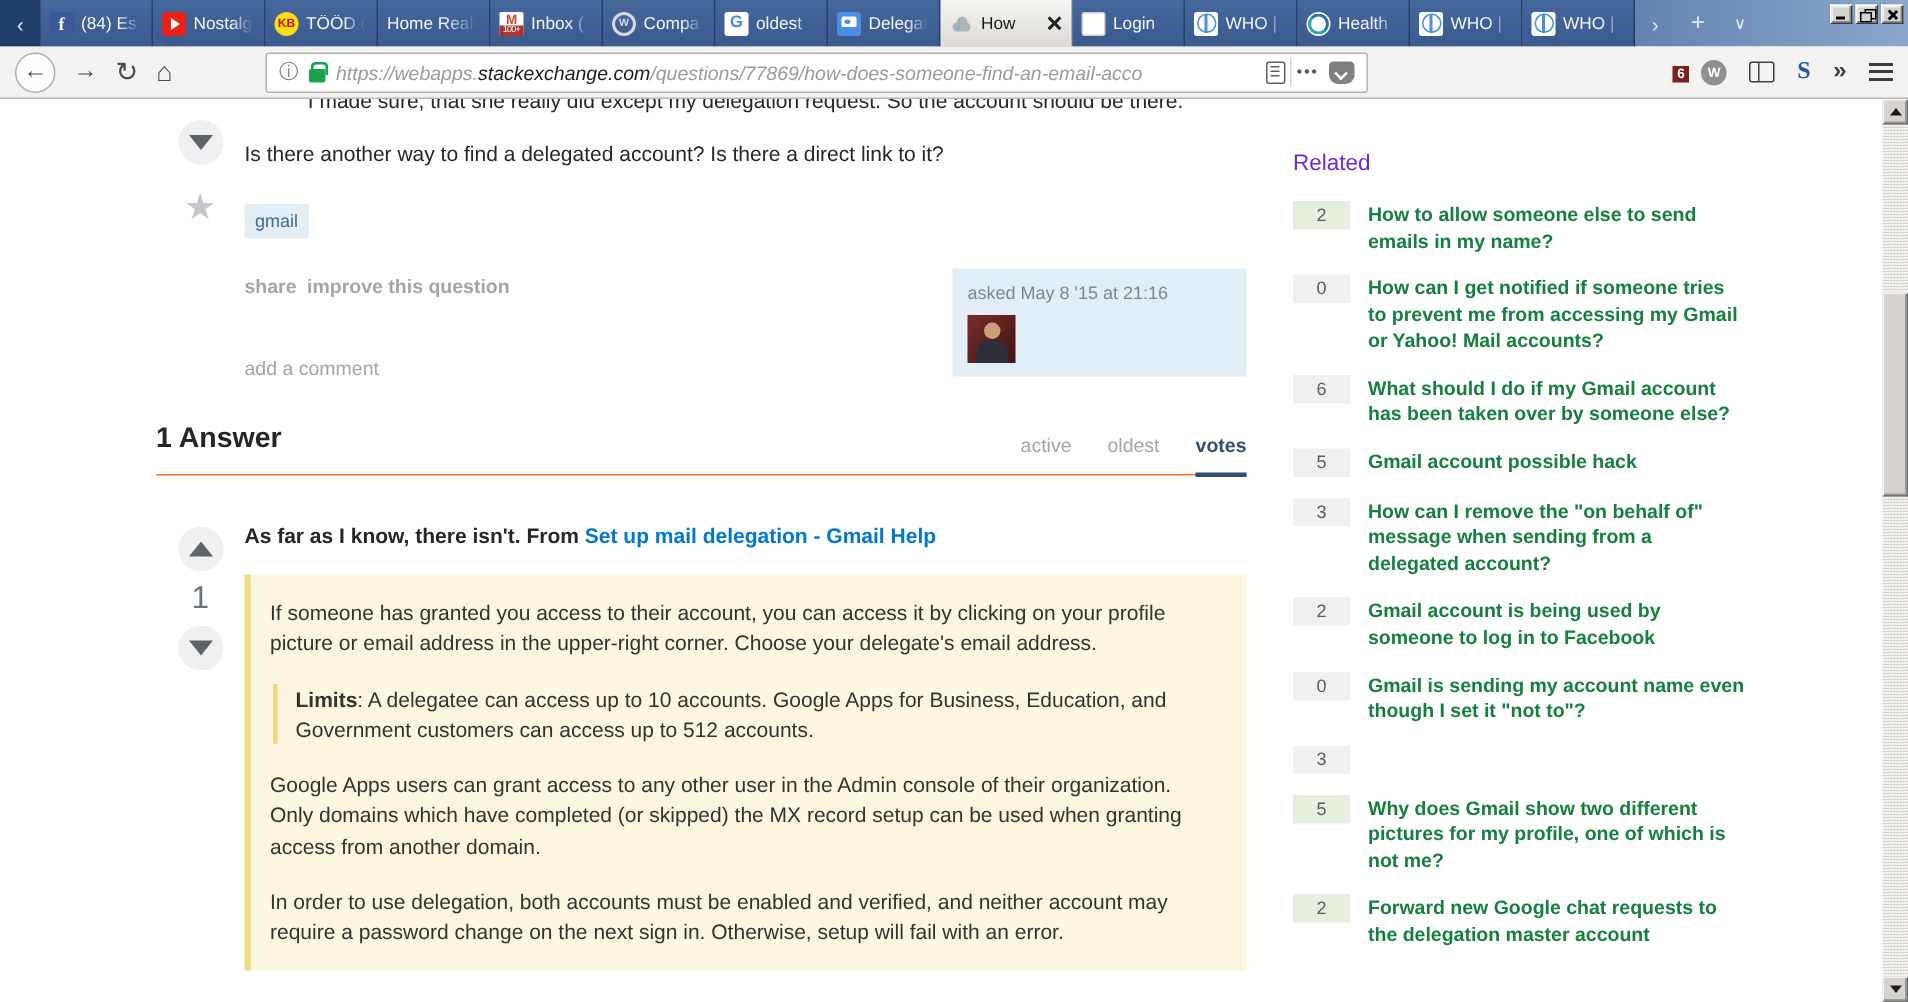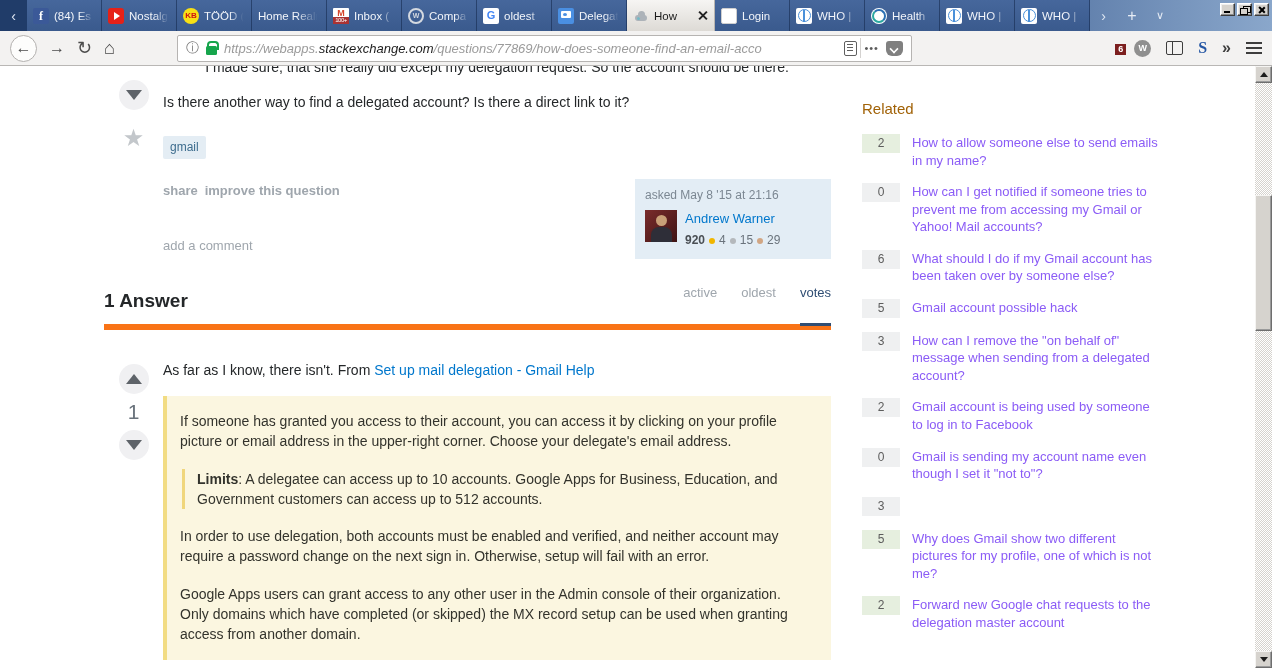--- a/index.html
+++ b/index.html
@@ -134,51 +134,51 @@
   .avatar::before { content:""; position:absolute; left:11px; top:5px; width:11px; height:11px; border-radius:50%; background:#c9a078; }
   .avatar::after { content:""; position:absolute; left:6px; top:17px; width:21px; height:15px; border-radius:8px 8px 0 0; background:#2e2e38; }
   .user-name { color:#0077cc; font-size:13px; }
   .rep-line { display:flex; align-items:center; gap:4px; margin-top:3px; font-size:12px; color:#6a737c; }
   .rep { font-weight:bold; color:#4a4f54; }
   .bdot { width:6px; height:6px; border-radius:50%; display:inline-block; }
   .b-gold { background:#f1b600; } .b-silver { background:#b4b8bc; } .b-bronze { background:#d1a684; }
   .add-comment { color:#9fa6ad; font-size:13px; margin-top:36px; }
 
   .answers-header { display:flex; justify-content:space-between; align-items:flex-end;
-    margin-top:26px; border-bottom:6px solid #f97316; }
+    margin-top:26px; border-bottom:1px solid #f97316; }
   .answers-title { font-size:19px; font-weight:bold; color:#242729; margin:0 0 12px; }
   .sort-tabs { display:flex; gap:24px; font-size:13px; color:#9fa6ad; }
   .sort-tab { padding-bottom:12px; }
-  .sort-tab.selected { color:#2f4d73; font-weight:normal; border-bottom:3px solid #2f4d73;
-    margin-bottom:-2px; padding-bottom:23px; }
+  .sort-tab.selected { color:#2f4d73; font-weight:bold; border-bottom:3px solid #2f4d73;
+    margin-bottom:-2px; padding-bottom:11px; }
 
   .answer-row { margin-top:26px; }
   .answer-row .vote-rail { padding-top:8px; }
   .vote-count { font-size:21px; color:#6a737c; margin:6px 0; }
   .a-body { flex:1; font-size:14px; line-height:1.45; }
-  .a-intro { margin:4px 0 12px; }
+  .a-intro { margin:4px 0 12px;font-weight:bold; }
   .a-intro a { color:#0077cc; }
   blockquote { margin:16px 0 0; background:#fbf6e0; border-left:4px solid #f2dc83;
     padding:15px 18px 15px 13px; color:#33332c; }
   blockquote p { margin:0 0 17px; } blockquote p:last-child { margin-bottom:0; }
   .nested-quote { border-left:3px solid #f0d67c; padding:0 0 0 12px; margin:0 0 17px 2px; }
   .answer-footer { display:flex; justify-content:space-between; margin-top:17px; font-size:13px;
     color:#9fa6ad; padding-right:42px; }
   .answer-footer a { color:#9fa6ad; margin-right:7px; }
   .answered-text { color:#848d95; }
 
   
   .sidebar { position:absolute; left:862px; top:0; width:302px; }
-  .related-title { font-size:15px; color:#a16207; margin-top:34px; }
+  .related-title { font-size:15px; color:#6d28d9; margin-top:34px; }
   .related-list { margin-top:17px; display:flex; flex-direction:column; gap:14px; }
   .rel-item { display:flex; gap:12px; align-items:flex-start; }
   .rel-badge { flex:0 0 38px; height:19px; line-height:19px; text-align:center; font-size:12px;
     color:#5c5c5c; background:#eff0f1; }
   .rel-badge.green { background:#e6efdf; }
-  .rel-link { color:#8b5cf6; font-size:13px; line-height:1.35; display:block; width:253px; }
+  .rel-link { color:#15803d; font-size:13px; line-height:1.35; display:block; width:253px;font-weight:bold; }
 
   
   .vscroll { position:absolute; right:0; top:0; width:17px; height:602px;
     background:conic-gradient(#fff 90deg,#d6d3ce 90deg 180deg,#fff 180deg 270deg,#d6d3ce 270deg) 0 0/2px 2px; }
   .sb-btn { position:absolute; left:0; width:17px; height:17px; background:#d6d3ce;
     border:1px solid; border-color:#f5f4f2 #6e6e6e #6e6e6e #f5f4f2; box-shadow:inset -1px -1px 0 #9a9a9a;
     display:flex; align-items:center; justify-content:center; }
   .sb-up { top:0; } .sb-down { bottom:0; }
   .sb-tri-up { border-left:4px solid transparent; border-right:4px solid transparent; border-bottom:5px solid #1c1c1c; }
   .sb-tri-down { border-left:4px solid transparent; border-right:4px solid transparent; border-top:5px solid #1c1c1c; }
@@ -319,32 +319,20 @@
             <div>
               <div class="meta-links">
                 <a href="#">share</a><a href="#">improve this question</a>
               </div>
               <div class="add-comment">add a comment</div>
             </div>
             <div class="asked-box">
               <div>asked May 8 '15 at 21:16</div>
               <div class="user-line">
                 <div class="avatar"></div>
-                <div>
-                  <a href="#" class="user-name">Andrew Warner</a>
-                  <div class="rep-line">
-                    <span class="rep">920</span>
-                    <span class="bdot b-gold"></span>
-                      <span>4</span>
-                    <span class="bdot b-silver"></span>
-                      <span>15</span>
-                    <span class="bdot b-bronze"></span>
-                      <span>29</span>
-                  </div>
-                </div>
               </div>
             </div>
           </div>
         </div>
       </div>
 
       <div class="answers-header">
         <h2 class="answers-title">1 Answer</h2>
         <div class="sort-tabs">
           <span class="sort-tab">active</span>
@@ -363,22 +351,22 @@
               <span class="tri-down"></span>
             </div>
         </div>
         <div class="a-body">
           <p class="a-intro"><span>As far as I know, there isn't. From </span><a href="#">Set up mail delegation - Gmail Help</a></p>
           <blockquote>
             <p>If someone has granted you access to their account, you can access it by clicking on your profile picture or email address in the upper-right corner. Choose your delegate's email address.</p>
             <div class="nested-quote">
               <p><b>Limits</b><span>: A delegatee can access up to 10 accounts. Google Apps for Business, Education, and Government customers can access up to 512 accounts.</span></p>
             </div>
+            <p>Google Apps users can grant access to any other user in the Admin console of their organization. Only domains which have completed (or skipped) the MX record setup can be used when granting access from another domain.</p>
             <p>In order to use delegation, both accounts must be enabled and verified, and neither account may require a password change on the next sign in. Otherwise, setup will fail with an error.</p>
-            <p>Google Apps users can grant access to any other user in the Admin console of their organization. Only domains which have completed (or skipped) the MX record setup can be used when granting access from another domain.</p>
           </blockquote>
           <div class="answer-footer">
             <span>
               <a href="#">share</a><a href="#">improve this answer</a>
             </span>
             <span class="answered-text">answered May 9 '15 at 20:00</span>
           </div>
         </div>
       </div>
     </div>

